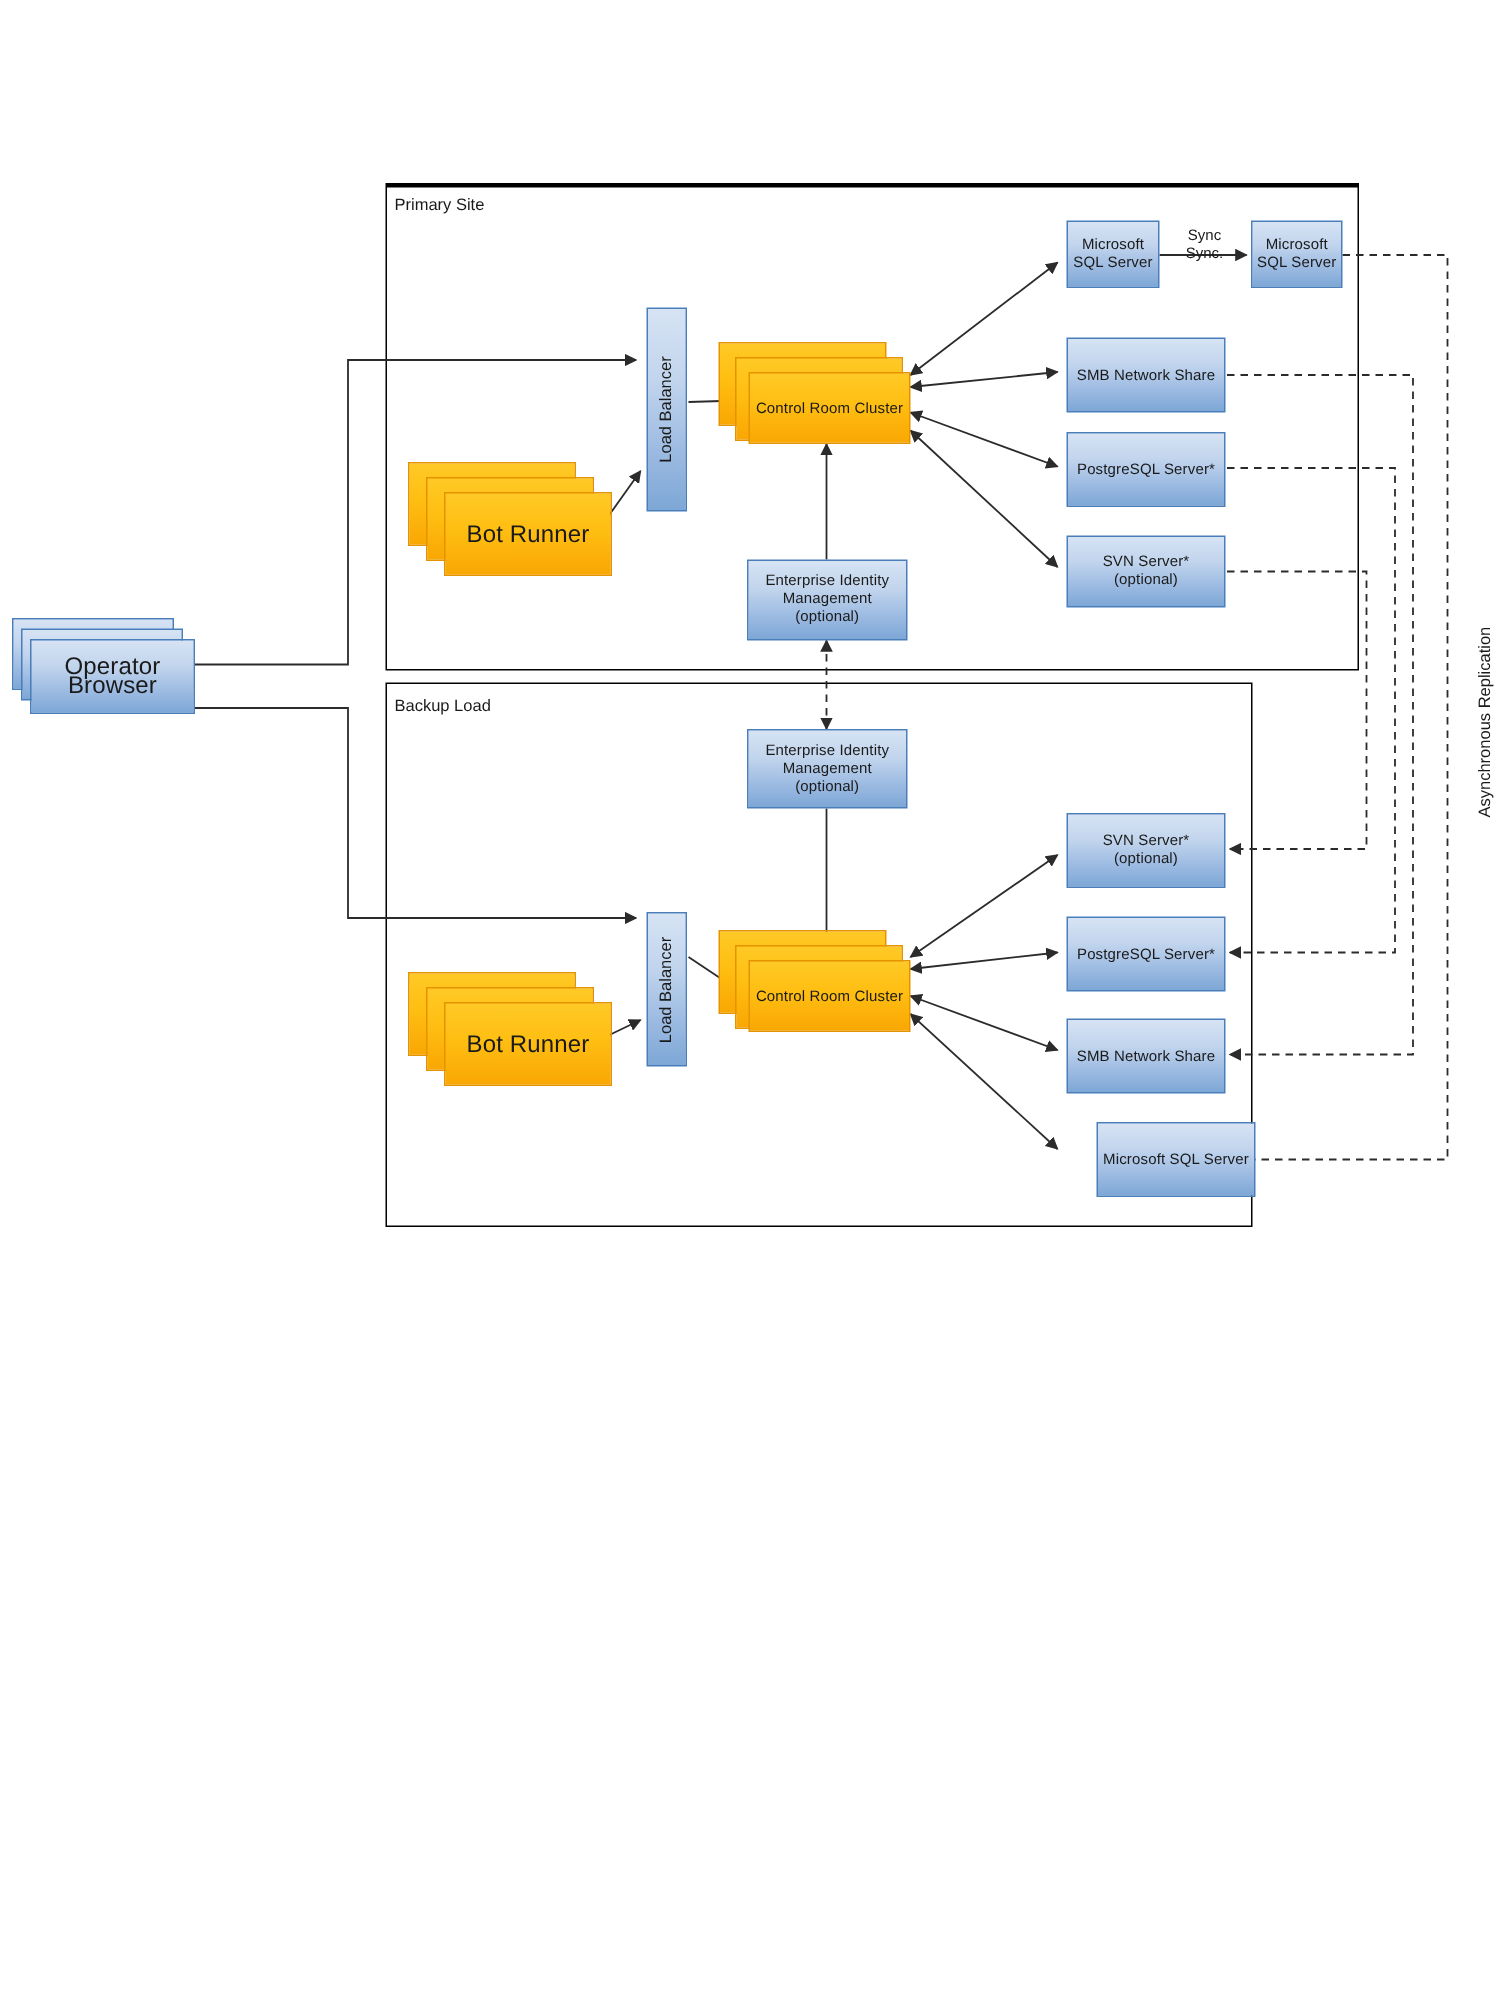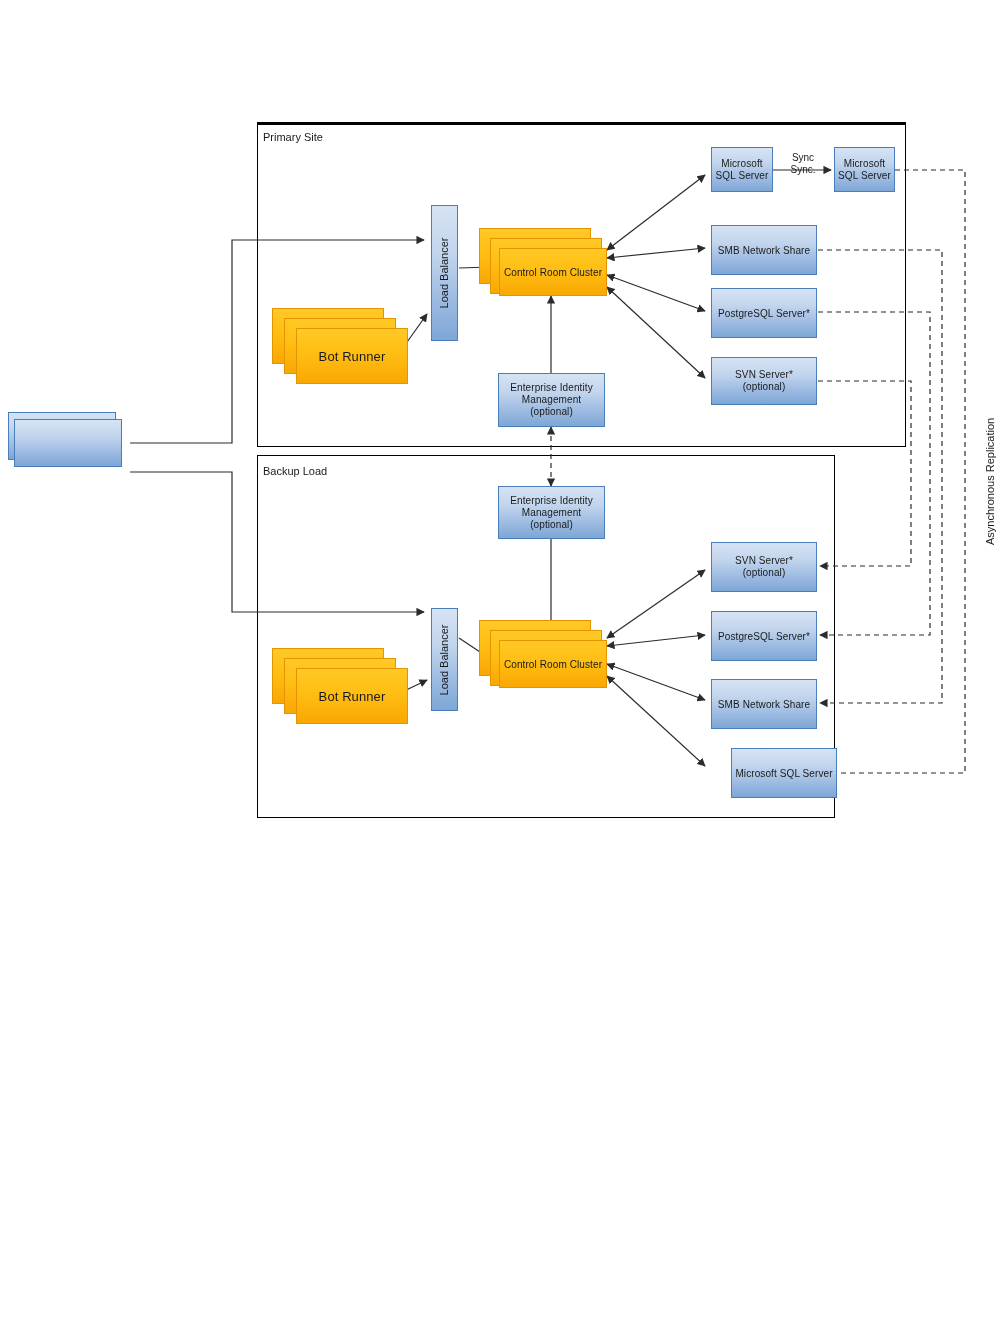--- a/index.html
+++ b/index.html
@@ -13,21 +13,21 @@
     background:linear-gradient(to bottom,#d6e3f4 0%,#c2d5ed 35%,#9dbbe2 70%,#7da7d6 100%);
     border:1px solid #4a7ebb;
   }
   .orange{
     background:linear-gradient(to bottom,#ffc926 0%,#ffbe12 45%,#f9a703 100%);
     border:1px solid #e59400;
   }
   .lbl{
     position:absolute;left:0;top:0;width:100%;height:100%;
     display:flex;align-items:center;justify-content:center;
-    text-align:center;color:#1a1a1a;font-size:13px;line-height:13px;
+    text-align:center;color:#1a1a1a;font-size:16px;line-height:13px;
     letter-spacing:.1px;padding:0 2px;box-sizing:border-box;
   }
   .siteframe{position:absolute;box-sizing:border-box;border:1px solid #000;background:transparent;}
   .siteframe.thicktop{border-top-width:3px;}
   .sitelabel{position:absolute;font-size:11px;color:#1a1a1a;}
   .vertlabel{
     position:absolute;font-size:11px;color:#1a1a1a;
     transform-origin:0 0;transform:rotate(-90deg);white-space:nowrap;
   }
   .smalltxt{position:absolute;font-size:10px;line-height:12px;color:#1a1a1a;text-align:center;}
@@ -99,20 +99,23 @@
       <path d="M 818 250 L 942 250 L 942 703 L 820 703" marker-end="url(#arrowD)"></path>
 
       <path d="M 818 312 L 930 312 L 930 635 L 820 635" marker-end="url(#arrowD)"></path>
 
       <path d="M 818 381 L 911 381 L 911 566 L 820 566" marker-end="url(#arrowD)"></path>
     </g>
   </svg>
 
   <div class="node blue" style="left:8px;top:412px;width:108px;height:48px;"></div>
   <div class="node blue" style="left:14px;top:419px;width:108px;height:48px;"></div>
+  <div class="node blue" style="left:20px;top:426px;width:110px;height:50px;">
+    <div class="lbl">Operator Browser</div>
+  </div>
 
   <div class="node orange" style="left:272px;top:308px;width:112px;height:56px;"></div>
   <div class="node orange" style="left:284px;top:318px;width:112px;height:56px;"></div>
   <div class="node orange" style="left:296px;top:328px;width:112px;height:56px;">
     <div class="lbl">Bot Runner</div>
   </div>
 
   <div class="node blue" style="left:431px;top:205px;width:27px;height:136px;">
     <div class="lb-text">
       <span>Load Balancer</span>

